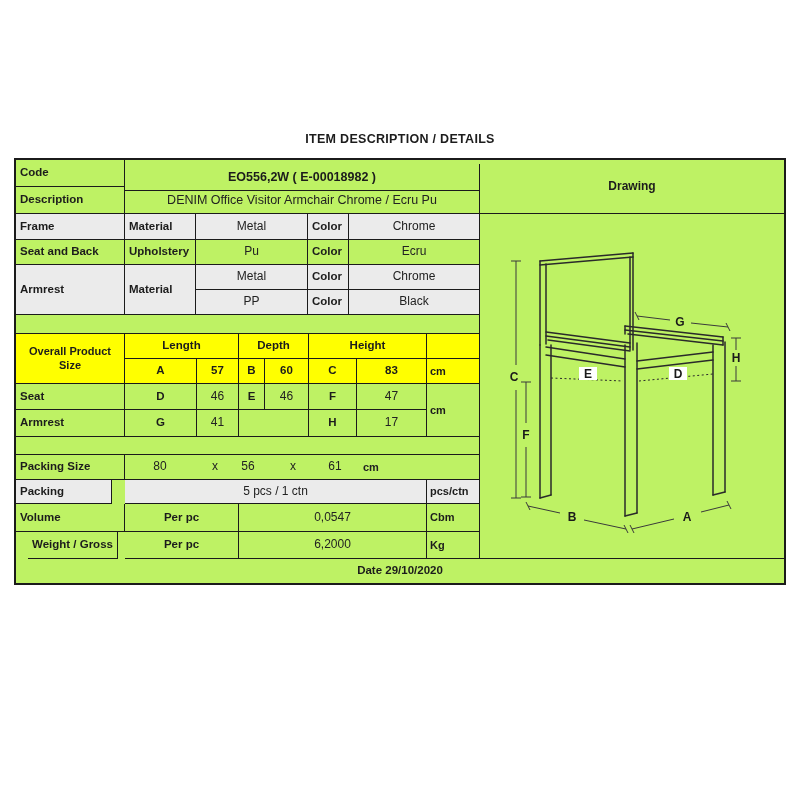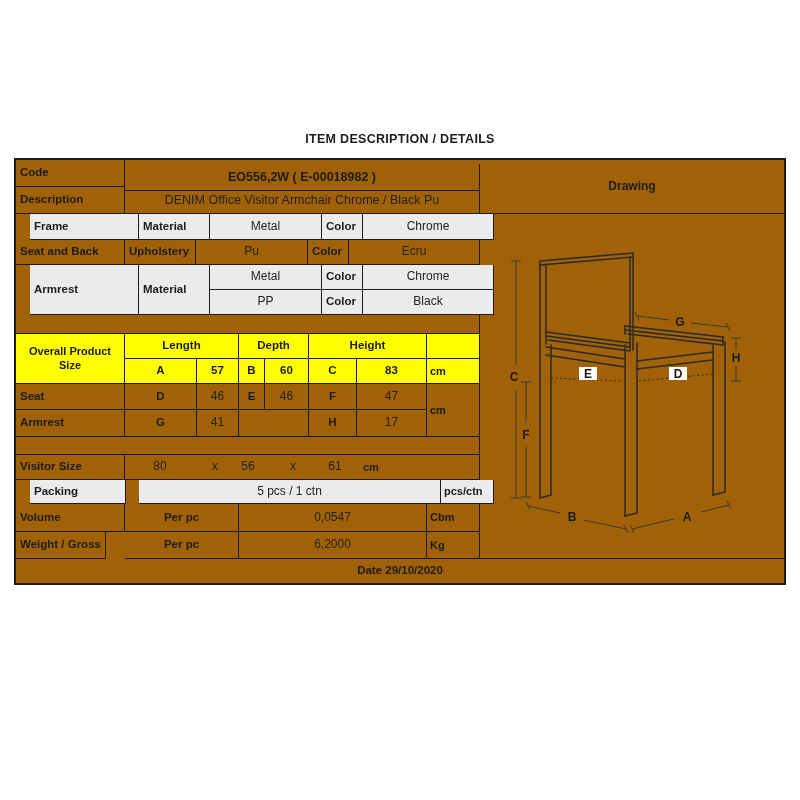--- a/index.html
+++ b/index.html
@@ -13,33 +13,33 @@
     width:800px;height:800px;background:#ffffff;
     font-family:"Liberation Sans", sans-serif;
     position:relative;overflow:hidden;color:var(--ink);
   }
   .page-title{
     position:absolute;left:0;top:132px;width:800px;
     text-align:center;font-size:12.5px;font-weight:bold;letter-spacing:.3px;
   }
   .tbl{
     position:absolute;left:14px;top:158px;width:772px;height:427px;
-    border:2px solid var(--line);box-sizing:border-box;background:#a16207;
+    border:2px solid var(--line);box-sizing:border-box;background:#bef264;
   }
   .c{
     position:absolute;box-sizing:border-box;
     border-right:1px solid var(--line);border-bottom:1px solid var(--line);
     display:flex;align-items:center;font-size:11.5px;line-height:1.15;
     white-space:nowrap;overflow:hidden;
   }
   .lab{font-weight:bold;padding-left:4px;}
   .ctr{justify-content:center;}
   .val{font-size:12px;color:#222;}
   .b{font-weight:bold;}
-  .gray{background:var(--gray);margin-left:14px;}
+  .gray{background:var(--gray);}
   .yel{background:var(--yellow);}
   .unit{font-weight:bold;padding-left:3px;font-size:11px;}
   .nbr{border-right:none;}
   .nbb{border-bottom:none;}
   .col2{flex-direction:column;justify-content:center;align-items:center;font-weight:bold;font-size:11px;line-height:1.25;}
   .ps{position:absolute;top:0;height:100%;display:flex;align-items:center;font-size:12px;color:#222;}
   .psc{transform:translateX(-50%);}
   svg text{
     font-family:"Liberation Sans", sans-serif;
     font-weight:bold;font-size:12px;fill:#1a1a1a;text-anchor:middle;
@@ -51,21 +51,21 @@
 <div class="page-title">ITEM DESCRIPTION / DETAILS</div>
 
 <div class="tbl">
 
   <div class="c lab" style="left:0;top:0;width:109px;height:27px">Code</div>
   <div class="c ctr b" style="left:109px;top:4px;width:355px;height:27px;font-size:12.5px">EO556,2W  ( E-00018982 )</div>
 
   <div class="c lab" style="left:0;top:27px;width:109px;height:27px">Description</div>
 
   <div class="c ctr b nbr" style="left:464px;top:0;width:304px;height:54px;font-size:12px">Drawing</div>
-  <div class="c ctr val" style="left:109px;top:27px;width:355px;height:27px;font-size:12.5px">DENIM Office Visitor Armchair Chrome / Black Pu</div>
+  <div class="c ctr val" style="left:109px;top:27px;width:355px;height:27px;font-size:12.5px">DENIM Office Visitor Armchair Chrome / Ecru Pu</div>
 
   <div class="c lab gray" style="left:0;top:54px;width:109px;height:26px">Frame</div>
   <div class="c lab gray" style="left:109px;top:54px;width:71px;height:26px">Material</div>
   <div class="c ctr val gray" style="left:180px;top:54px;width:112px;height:26px">Metal</div>
   <div class="c lab gray" style="left:292px;top:54px;width:41px;height:26px">Color</div>
   <div class="c ctr val gray" style="left:333px;top:54px;width:131px;height:26px">Chrome</div>
 
   <div class="c lab" style="left:0;top:80px;width:109px;height:25px">Seat and Back</div>
   <div class="c lab" style="left:109px;top:80px;width:71px;height:25px">Upholstery</div>
   <div class="c ctr val" style="left:180px;top:80px;width:112px;height:25px">Pu</div>
@@ -111,40 +111,40 @@
 
   <div class="c lab" style="left:0;top:250px;width:109px;height:27px">Armrest</div>
   <div class="c ctr b" style="left:109px;top:250px;width:72px;height:27px">G</div>
   <div class="c ctr val" style="left:181px;top:250px;width:42px;height:27px">41</div>
   <div class="c" style="left:223px;top:250px;width:70px;height:27px"></div>
   <div class="c ctr b" style="left:293px;top:250px;width:48px;height:27px">H</div>
   <div class="c ctr val" style="left:341px;top:250px;width:70px;height:27px">17</div>
 
   <div class="c" style="left:0;top:277px;width:464px;height:18px"></div>
 
-  <div class="c lab" style="left:0;top:295px;width:109px;height:25px">Visitor Size</div>
+  <div class="c lab" style="left:0;top:295px;width:109px;height:25px">Packing Size</div>
   <div class="c" style="left:109px;top:295px;width:355px;height:25px">
     <span class="ps psc" style="left:35px">80</span>
     <span class="ps psc" style="left:90px">x</span>
     <span class="ps psc" style="left:123px">56</span>
     <span class="ps psc" style="left:168px">x</span>
     <span class="ps psc" style="left:210px">61</span>
     <span class="ps b" style="left:238px;font-size:11px">cm</span>
   </div>
 
   <div class="c lab gray" style="left:0;top:320px;width:96px;height:24px">Packing</div>
   <div class="c ctr val gray" style="left:109px;top:320px;width:302px;height:24px">5 pcs / 1 ctn</div>
   <div class="c unit gray" style="left:411px;top:320px;width:53px;height:24px">pcs/ctn</div>
 
   <div class="c lab" style="left:0;top:344px;width:109px;height:28px">Volume</div>
   <div class="c ctr b" style="left:109px;top:344px;width:114px;height:28px">Per pc</div>
   <div class="c ctr val" style="left:223px;top:344px;width:188px;height:28px">0,0547</div>
   <div class="c unit" style="left:411px;top:344px;width:53px;height:28px">Cbm</div>
 
-  <div class="c lab" style="left:0;top:372px;width:90px;height:27px">Weight / Gross</div>
+  <div class="c lab" style="left:12px;top:372px;width:90px;height:27px">Weight / Gross</div>
   <div class="c ctr b" style="left:109px;top:372px;width:114px;height:27px">Per pc</div>
   <div class="c ctr val" style="left:223px;top:372px;width:188px;height:27px">6,2000</div>
   <div class="c unit" style="left:411px;top:372px;width:53px;height:27px">Kg</div>
 
   <div class="c ctr b nbr nbb" style="left:0;top:399px;width:768px;height:24px">Date 29/10/2020</div>
 
   <div class="c nbr" style="left:464px;top:54px;width:304px;height:345px;display:block">
     <svg width="304" height="344" viewBox="0 0 304 344">
       <g stroke="#2a2a2a" stroke-width="1.5" fill="none" stroke-linecap="round">
 

